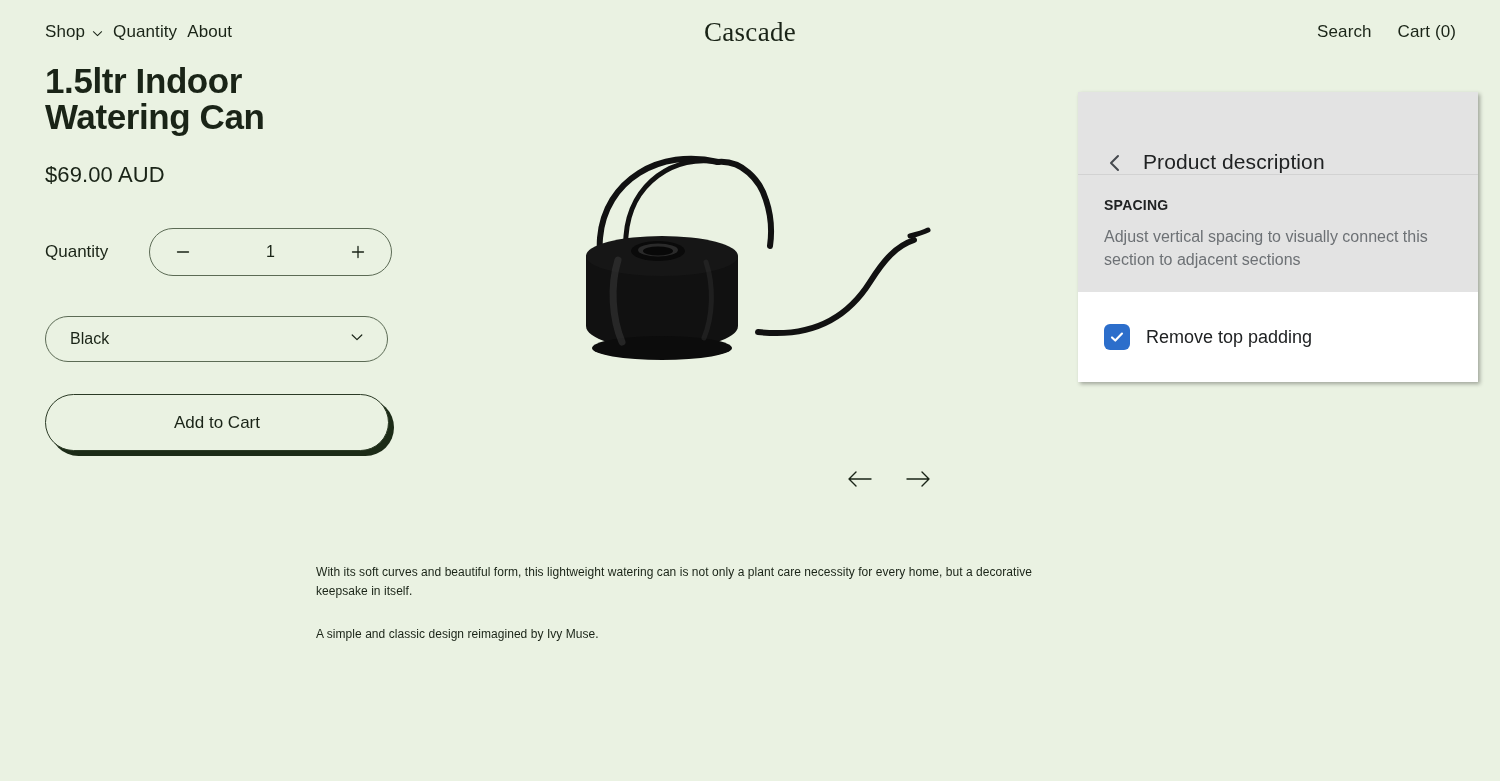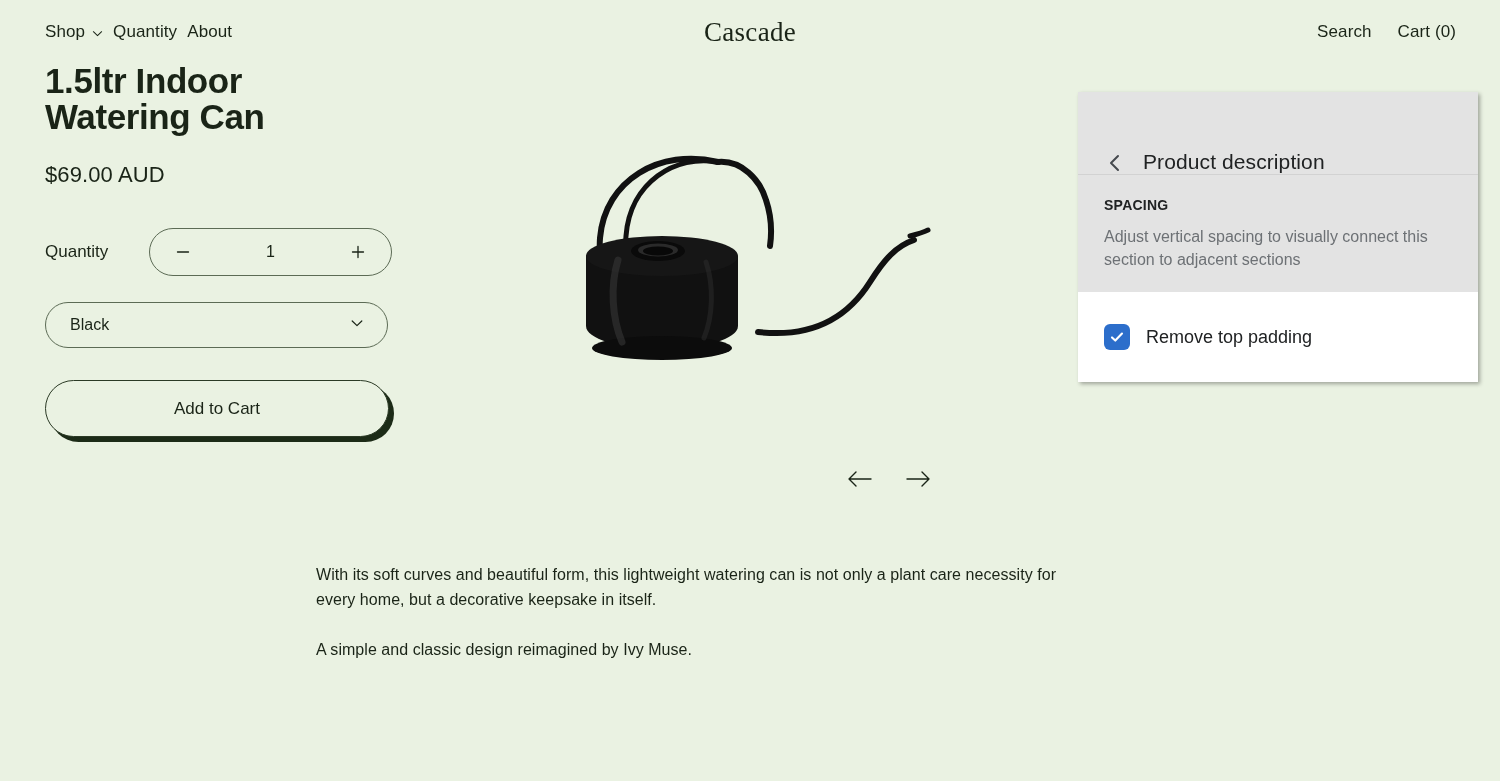--- a/index.html
+++ b/index.html
@@ -139,21 +139,21 @@
   }
 
   .qty-value {
     font-size: 16px;
     color: #1a2417;
     user-select: none;
   }
 
   
   .variant-select {
-    margin-top: 26px;
+    margin-top: 40px;
     width: 343px;
     height: 46px;
     border: 1px solid #5c6b55;
     border-radius: 999px;
     display: flex;
     align-items: center;
     justify-content: space-between;
     padding: 0 22px 0 24px;
     cursor: pointer;
     background: transparent;
@@ -228,21 +228,21 @@
 
   
   .description {
     position: absolute;
     left: 316px;
     top: 563px;
     width: 745px;
   }
 
   .description p {
-    font-size: 16px;
+    font-size: 12px;
     line-height: 1.56;
     color: #1a2417;
     margin-bottom: 25px;
     letter-spacing: 0.05px;
   }
   .description p:last-child { margin-bottom: 0; }
 
   
   .editor-panel {
     position: absolute;

